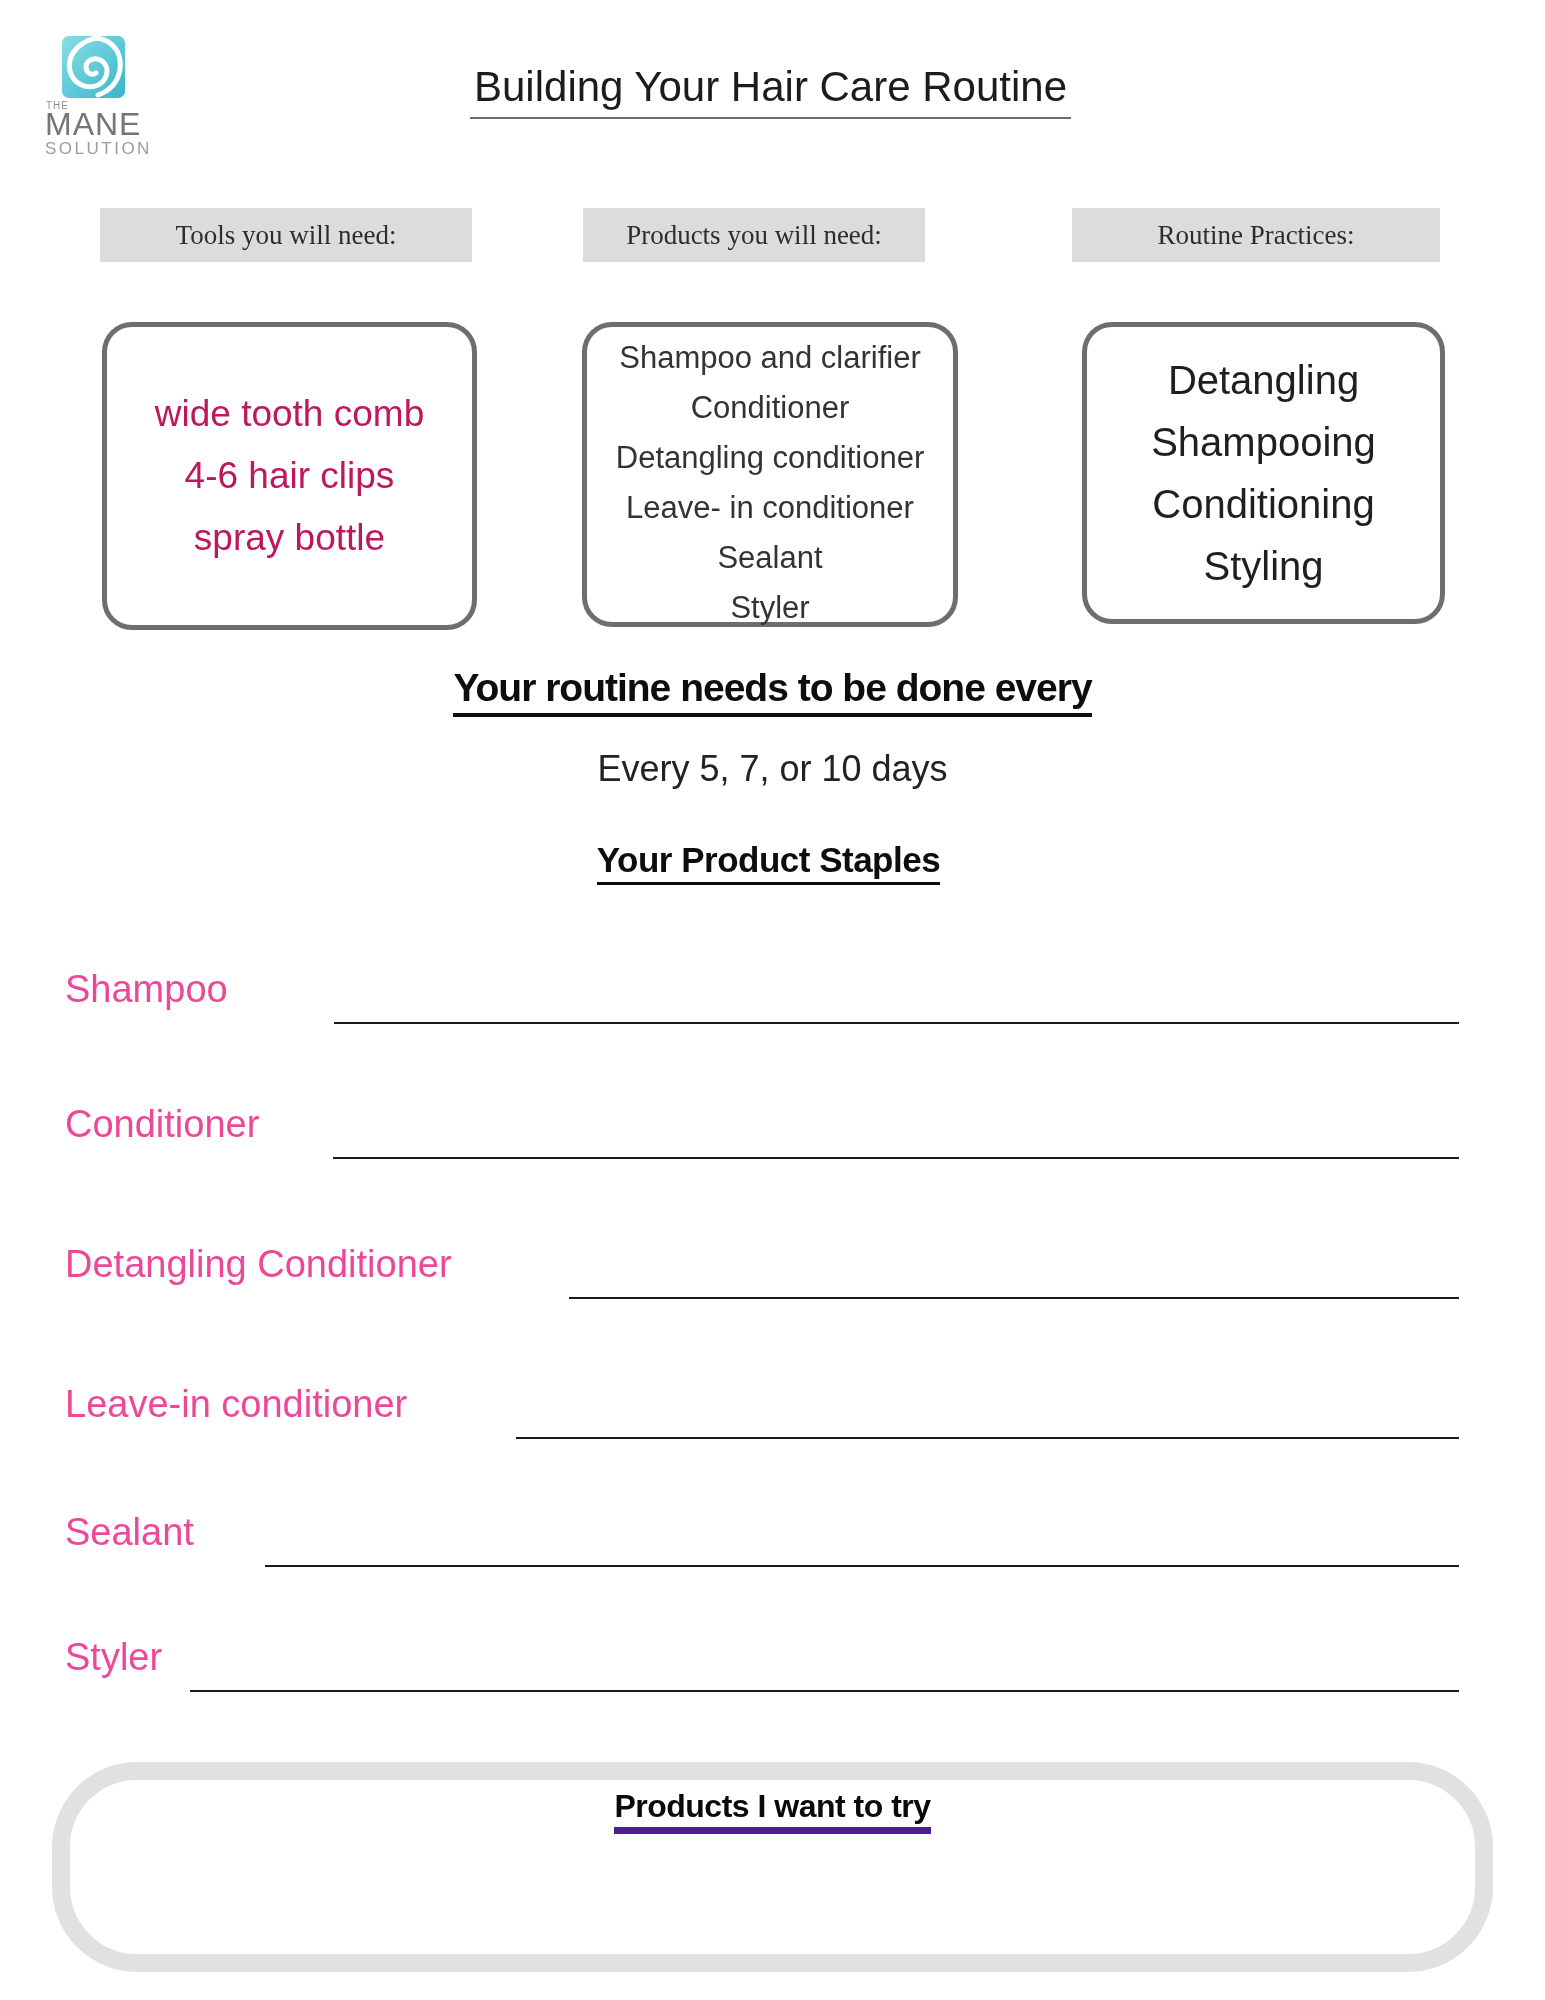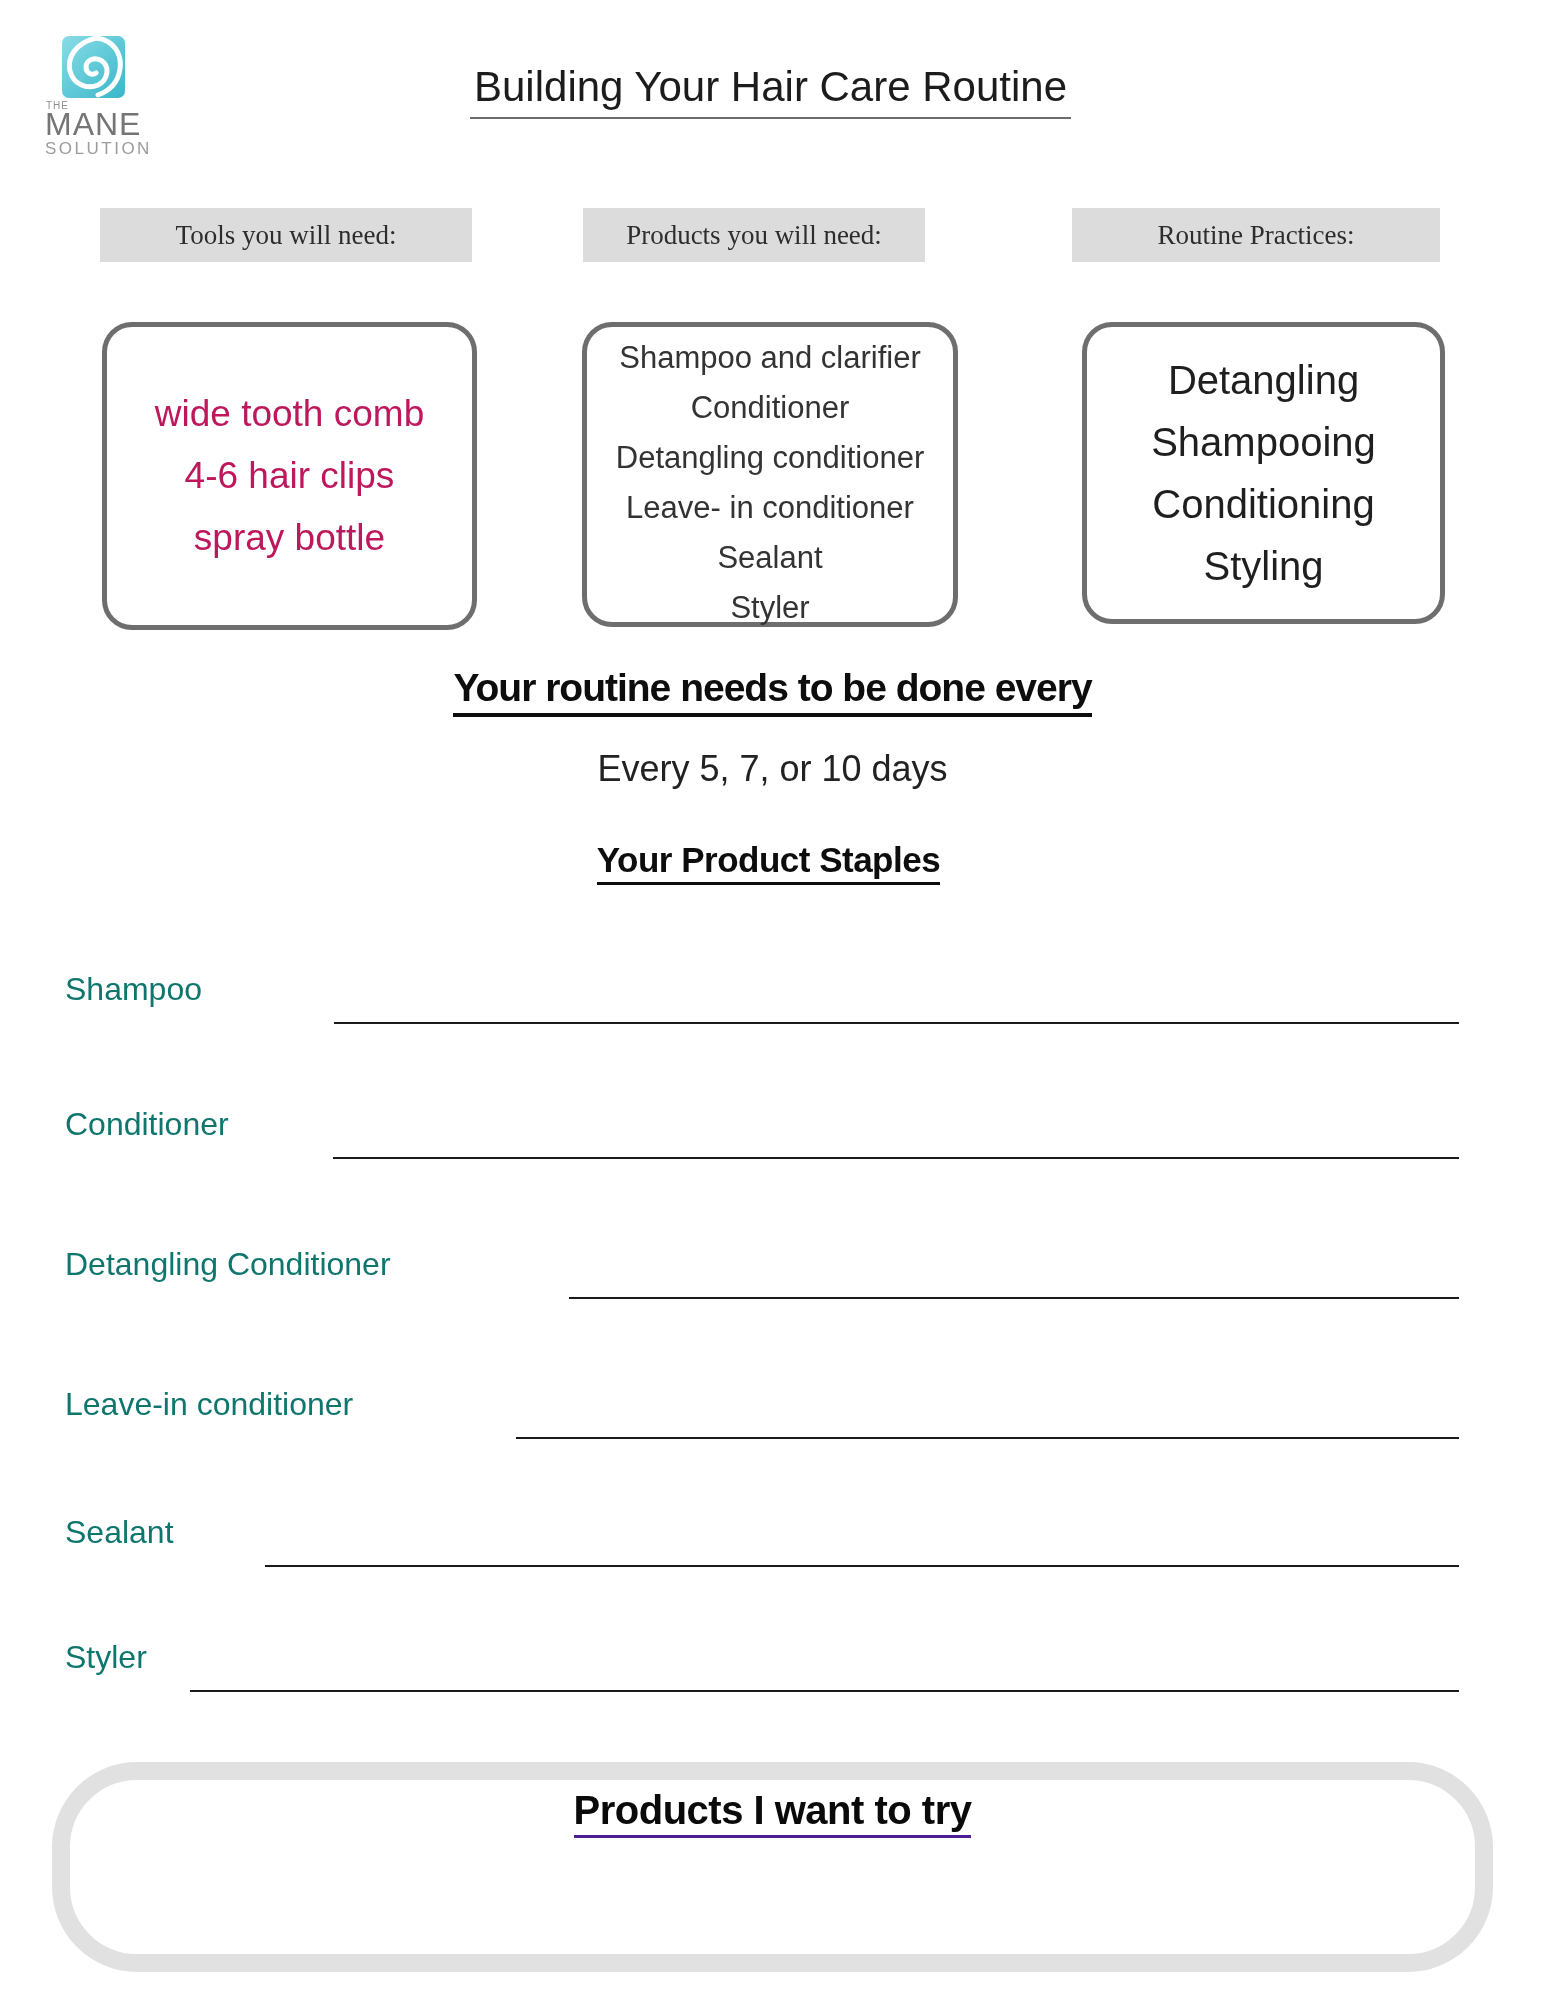--- a/index.html
+++ b/index.html
@@ -40,30 +40,30 @@
   .h-routine{position:absolute;left:0;right:0;top:666px;text-align:center;}
   .h-routine .u{display:inline-block;font-size:39px;font-weight:700;letter-spacing:-1px;color:#0d0d0d;
                 border-bottom:4px solid #0d0d0d;padding-bottom:3px;}
   .h-every{position:absolute;left:0;right:0;top:748px;text-align:center;font-size:36px;color:#222222;}
   .h-staples{position:absolute;left:0;right:8px;top:840px;text-align:center;}
   .h-staples .u{display:inline-block;font-size:35px;font-weight:700;letter-spacing:-0.5px;color:#0d0d0d;
                 border-bottom:3px solid #0d0d0d;padding-bottom:2px;}
 
   
   .row{position:absolute;left:0;width:1545px;height:64px;}
-  .row .lbl{position:absolute;left:65px;top:0;font-size:32px;line-height:48px;color:#0f766e;white-space:nowrap;}
+  .row .lbl{position:absolute;left:65px;top:0;font-size:38px;line-height:48px;color:#ec4899;white-space:nowrap;}
   .row .fill{position:absolute;top:57px;height:0;border-bottom:2px solid var(--line,#1a1a1a);}
 
   
   .trybox{position:absolute;left:52px;top:1762px;width:1441px;height:210px;box-sizing:border-box;
           border:18px solid var(--try_border,#e1e1e1);border-radius:85px;background:#fff;
           display:flex;flex-direction:column;align-items:center;}
   .tryhdr{margin-top:8px;}
-  .tryhdr .u{display:inline-block;font-size:40px;font-weight:700;letter-spacing:-0.5px;color:#0a0a0a;
-             border-bottom:3px solid #4c1d95;padding-bottom:2px;}
+  .tryhdr .u{display:inline-block;font-size:32px;font-weight:700;letter-spacing:-0.5px;color:#0a0a0a;
+             border-bottom:7px solid #4c1d95;padding-bottom:2px;}
   .trycontent{flex:1;width:100%;}
 </style>
 </head>
 <body>
 
 <div class="page">
 
   <div class="logo">
     <svg class="logo-icon" viewBox="0 0 63 62" xmlns="http://www.w3.org/2000/svg">
       <defs>

